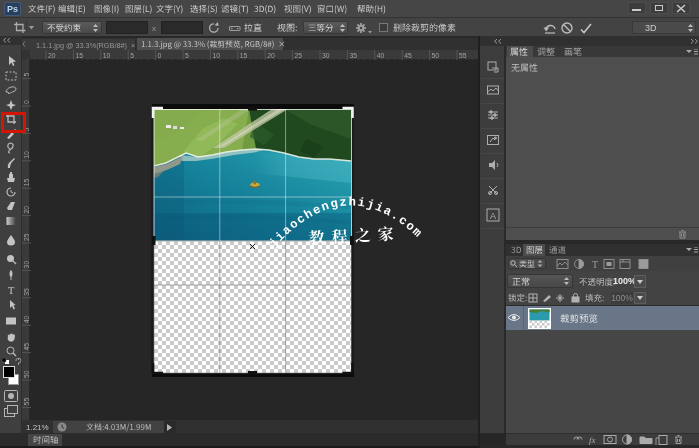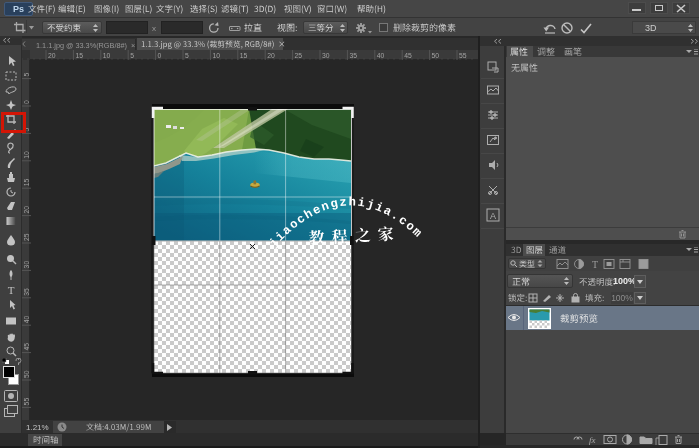--- a/index.html
+++ b/index.html
@@ -8,21 +8,21 @@
 <div id="app">
 <div class="abs" style="left:0;top:0;width:699px;height:18px;background:#464646"></div>
 <div class="abs" style="left:0;top:17px;width:699px;height:1px;background:#333"></div>
 <div class="abs" style="left:0;top:18px;width:699px;height:18px;background:#434343"></div>
 <div class="abs" style="left:0;top:36px;width:699px;height:2px;background:#282828"></div>
 <div class="abs" style="left:22px;top:38px;width:456px;height:395px;background:#262626"></div>
 <div class="abs" style="left:22px;top:38px;width:456px;height:12px;background:#303030"></div>
 <div class="abs" style="left:22px;top:50px;width:456px;height:10px;background:#3a3a3a;border-bottom:1px solid #282828"></div>
 <div class="abs" style="left:22px;top:60px;width:8px;height:360px;background:#3a3a3a;border-right:1px solid #282828"></div>
 <div class="abs" style="left:22px;top:50px;width:8px;height:10px;background:#323232"></div>
-<div class="abs" style="left:4px;top:2px;width:29px;height:14px;background:#29405c;border:1px solid #41597a;border-radius:2px;color:#bdd4ea;font-size:9px;font-weight:bold;text-align:center;line-height:12px">Ps</div>
+<div class="abs" style="left:4px;top:2px;width:17px;height:14px;background:#29405c;border:1px solid #41597a;border-radius:2px;color:#bdd4ea;font-size:9px;font-weight:bold;text-align:center;line-height:12px">Ps</div>
 <svg style="position:absolute;left:28.0px;top:3px;" width="29" height="12" viewBox="0 -9 29 12">
       <path d="M3.6 -7C3.9 -6.6 4.1 -6 4.2 -5.7L4.9 -5.9C4.8 -6.2 4.5 -6.8 4.3 -7.2ZM0.4 -5.6V-5H1.8C2.3 -3.7 2.9 -2.6 3.8 -1.7C2.9 -0.9 1.7 -0.3 0.3 0.1C0.4 0.2 0.6 0.5 0.7 0.7C2.1 0.2 3.3 -0.4 4.3 -1.2C5.2 -0.4 6.4 0.2 7.8 0.6C7.9 0.4 8.1 0.2 8.2 0C6.9 -0.3 5.7 -0.9 4.8 -1.7C5.6 -2.6 6.3 -3.7 6.8 -5H8.1V-5.6ZM4.3 -2.2C3.5 -3 2.9 -3.9 2.4 -5H6C5.6 -3.9 5 -2.9 4.3 -2.2Z M11.2 -2.9V-2.3H13.6V0.7H14.3V-2.3H16.6V-2.9H14.3V-4.8H16.2V-5.4H14.3V-7H13.6V-5.4H12.5C12.6 -5.8 12.7 -6.2 12.8 -6.6L12.2 -6.7C12 -5.6 11.6 -4.5 11.1 -3.8C11.3 -3.7 11.6 -3.6 11.7 -3.5C11.9 -3.8 12.1 -4.3 12.3 -4.8H13.6V-2.9ZM10.8 -7.1C10.3 -5.8 9.6 -4.5 8.8 -3.7C8.9 -3.6 9.1 -3.2 9.1 -3.1C9.4 -3.4 9.7 -3.7 9.9 -4.1V0.7H10.5V-5.1C10.9 -5.7 11.1 -6.3 11.4 -6.9Z M19 1.7 19.5 1.5C18.8 0.2 18.4 -1.2 18.4 -2.6C18.4 -4.1 18.8 -5.5 19.5 -6.7L19 -7C18.2 -5.7 17.8 -4.3 17.8 -2.6C17.8 -1 18.2 0.4 19 1.7Z M20.7 0H21.5V-2.8H23.9V-3.5H21.5V-5.6H24.3V-6.2H20.7Z M25.4 1.7C26.2 0.4 26.7 -1 26.7 -2.6C26.7 -4.3 26.2 -5.7 25.4 -7L24.9 -6.7C25.7 -5.5 26 -4.1 26 -2.6C26 -1.2 25.7 0.2 24.9 1.5Z" fill="#d4d4d4"></path>
     </svg>
 <svg style="position:absolute;left:58.0px;top:3px;" width="29" height="12" viewBox="0 -9 29 12">
       <path d="M0.3 -0.5 0.5 0.1C1.2 -0.2 2.1 -0.5 2.9 -0.9L2.8 -1.4C1.9 -1 1 -0.7 0.3 -0.5ZM0.5 -3.6C0.6 -3.7 0.8 -3.7 1.7 -3.8C1.4 -3.3 1.1 -2.8 1 -2.7C0.7 -2.4 0.6 -2.1 0.4 -2.1C0.5 -2 0.5 -1.7 0.6 -1.5C0.7 -1.6 1 -1.7 2.9 -2.2C2.9 -2.3 2.8 -2.5 2.8 -2.7L1.4 -2.4C2 -3.2 2.6 -4.1 3.1 -5.1L2.6 -5.4C2.4 -5 2.3 -4.7 2.1 -4.4L1.1 -4.3C1.6 -5 2.1 -6 2.4 -6.9L1.8 -7.1C1.5 -6.1 1 -5 0.8 -4.7C0.6 -4.4 0.5 -4.2 0.3 -4.2C0.4 -4 0.5 -3.7 0.5 -3.6ZM5.3 -3V-1.7H4.6V-3ZM5.7 -3H6.3V-1.7H5.7ZM4.1 -3.5V0.6H4.6V-1.2H5.3V0.4H5.7V-1.2H6.3V0.4H6.8V-1.2H7.4V0.1C7.4 0.1 7.4 0.1 7.3 0.1C7.3 0.1 7.1 0.1 6.9 0.1C7 0.3 7 0.5 7.1 0.6C7.4 0.6 7.6 0.6 7.7 0.5C7.9 0.4 7.9 0.3 7.9 0.1V-3.5L7.4 -3.5ZM6.8 -3H7.4V-1.7H6.8ZM5.1 -7C5.3 -6.8 5.4 -6.5 5.5 -6.2H3.5V-4.4C3.5 -3.1 3.4 -1.2 2.7 0.2C2.8 0.2 3.1 0.4 3.2 0.5C4 -0.8 4.1 -2.8 4.1 -4.2H7.8V-6.2H6.2C6.1 -6.5 5.9 -6.9 5.7 -7.2ZM4.1 -5.7H7.2V-4.8H4.1Z M13.2 -6.4H15.5V-5.5H13.2ZM12.6 -6.9V-5H16.1V-6.9ZM9.2 -2.8C9.3 -2.9 9.5 -2.9 9.8 -2.9H10.6V-1.7L8.8 -1.4L9 -0.8L10.6 -1.1V0.6H11.2V-1.2L12.1 -1.4L12.1 -2L11.2 -1.8V-2.9H11.9V-3.5H11.2V-4.8H10.6V-3.5H9.8C10 -4.1 10.2 -4.8 10.4 -5.5H12V-6.1H10.6C10.7 -6.4 10.7 -6.7 10.8 -7L10.2 -7.1C10.1 -6.8 10.1 -6.5 10 -6.1H8.9V-5.5H9.8C9.7 -4.8 9.5 -4.3 9.4 -4.1C9.2 -3.7 9.1 -3.4 9 -3.4C9.1 -3.2 9.2 -2.9 9.2 -2.8ZM15.4 -4V-3.3H13.3V-4ZM11.9 -0.6 12 -0.1 15.4 -0.3V0.7H16V-0.4L16.7 -0.4L16.7 -1L16 -0.9V-4H16.6V-4.5H12.1V-4H12.7V-0.7ZM15.4 -2.8V-2.1H13.3V-2.8ZM15.4 -1.6V-0.9L13.3 -0.7V-1.6Z M19 1.7 19.5 1.5C18.8 0.2 18.4 -1.2 18.4 -2.6C18.4 -4.1 18.8 -5.5 19.5 -6.7L19 -7C18.2 -5.7 17.8 -4.3 17.8 -2.6C17.8 -1 18.2 0.4 19 1.7Z M20.7 0H24.4V-0.7H21.5V-2.9H23.9V-3.6H21.5V-5.6H24.3V-6.2H20.7Z M25.7 1.7C26.5 0.4 27 -1 27 -2.6C27 -4.3 26.5 -5.7 25.7 -7L25.2 -6.7C26 -5.5 26.3 -4.1 26.3 -2.6C26.3 -1.2 26 0.2 25.2 1.5Z" fill="#d4d4d4"></path>
     </svg>
 <svg style="position:absolute;left:94.0px;top:3px;" width="27" height="12" viewBox="0 -9 27 12">
       <path d="M3.2 -2.4C3.9 -2.2 4.7 -1.9 5.2 -1.7L5.5 -2.1C5 -2.3 4.1 -2.6 3.5 -2.8ZM2.3 -1.3C3.5 -1.1 5 -0.8 5.8 -0.5L6.1 -1C5.3 -1.3 3.8 -1.6 2.6 -1.7ZM0.7 -6.8V0.7H1.3V0.3H7.2V0.7H7.8V-6.8ZM1.3 -0.2V-6.2H7.2V-0.2ZM3.5 -6C3.1 -5.3 2.4 -4.7 1.6 -4.2C1.8 -4.1 2 -3.9 2.1 -3.8C2.3 -4 2.6 -4.2 2.9 -4.4C3.1 -4.2 3.4 -3.9 3.8 -3.7C3.1 -3.3 2.2 -3.1 1.5 -2.9C1.6 -2.8 1.7 -2.6 1.8 -2.4C2.6 -2.6 3.5 -2.9 4.3 -3.4C5 -3 5.8 -2.7 6.6 -2.5C6.7 -2.7 6.9 -2.9 7 -3C6.2 -3.1 5.5 -3.4 4.8 -3.7C5.5 -4.1 6 -4.6 6.4 -5.2L6 -5.4L5.9 -5.3H3.7C3.8 -5.5 4 -5.7 4.1 -5.8ZM3.2 -4.8 3.3 -4.8H5.5C5.2 -4.5 4.8 -4.2 4.3 -4C3.9 -4.2 3.5 -4.5 3.2 -4.8Z M12.6 -6H14.2C14 -5.8 13.8 -5.5 13.7 -5.3H12.1C12.3 -5.6 12.5 -5.8 12.6 -6ZM12.6 -7.1C12.3 -6.4 11.6 -5.5 10.7 -4.9C10.8 -4.8 11 -4.6 11.1 -4.4C11.3 -4.6 11.4 -4.7 11.5 -4.8V-3.5H12.9C12.5 -3.2 11.8 -2.8 10.9 -2.5C11.1 -2.4 11.2 -2.2 11.3 -2.1C12.1 -2.4 12.6 -2.7 13 -3C13.2 -2.8 13.3 -2.7 13.4 -2.6C12.8 -2.1 11.8 -1.5 10.9 -1.3C11.1 -1.2 11.2 -1 11.3 -0.9C12 -1.1 13 -1.7 13.6 -2.2C13.7 -2 13.8 -1.9 13.8 -1.7C13.2 -1 11.9 -0.4 10.9 -0.1C11 0 11.1 0.2 11.2 0.4C12.2 0.1 13.2 -0.5 14 -1.2C14 -0.7 13.9 -0.2 13.8 -0C13.6 0.1 13.5 0.1 13.3 0.1C13.2 0.1 13 0.1 12.8 0.1C12.9 0.3 12.9 0.5 12.9 0.7C13.1 0.7 13.3 0.7 13.5 0.7C13.8 0.7 14 0.6 14.2 0.4C14.6 0 14.7 -0.9 14.4 -1.8L14.8 -2C15.1 -1 15.6 -0.2 16.3 0.2C16.4 0 16.6 -0.2 16.7 -0.3C16.1 -0.6 15.6 -1.4 15.3 -2.2C15.6 -2.4 15.9 -2.6 16.2 -2.7L15.8 -3.1C15.4 -2.9 14.8 -2.5 14.2 -2.2C14.1 -2.6 13.8 -3 13.4 -3.3L13.6 -3.5H16.1V-5.3H14.3C14.6 -5.6 14.8 -6 15 -6.3L14.6 -6.6L14.5 -6.5H13L13.3 -7ZM12.1 -4.9H13.6C13.6 -4.6 13.5 -4.3 13.3 -4H12.1ZM14.2 -4.9H15.5V-4H13.9C14.1 -4.3 14.1 -4.6 14.2 -4.9ZM10.7 -7.1C10.3 -5.8 9.5 -4.5 8.7 -3.7C8.9 -3.6 9.1 -3.2 9.1 -3.1C9.4 -3.4 9.6 -3.7 9.9 -4V0.7H10.5V-5C10.8 -5.6 11.1 -6.3 11.3 -6.9Z M19 1.7 19.5 1.5C18.8 0.2 18.4 -1.2 18.4 -2.6C18.4 -4.1 18.8 -5.5 19.5 -6.7L19 -7C18.2 -5.7 17.8 -4.3 17.8 -2.6C17.8 -1 18.2 0.4 19 1.7Z M20.7 0H21.5V-6.2H20.7Z M23.2 1.7C24 0.4 24.5 -1 24.5 -2.6C24.5 -4.3 24 -5.7 23.2 -7L22.7 -6.7C23.5 -5.5 23.8 -4.1 23.8 -2.6C23.8 -1.2 23.5 0.2 22.7 1.5Z" fill="#d4d4d4"></path>
     </svg>
 <svg style="position:absolute;left:125.0px;top:3px;" width="29" height="12" viewBox="0 -9 29 12">

